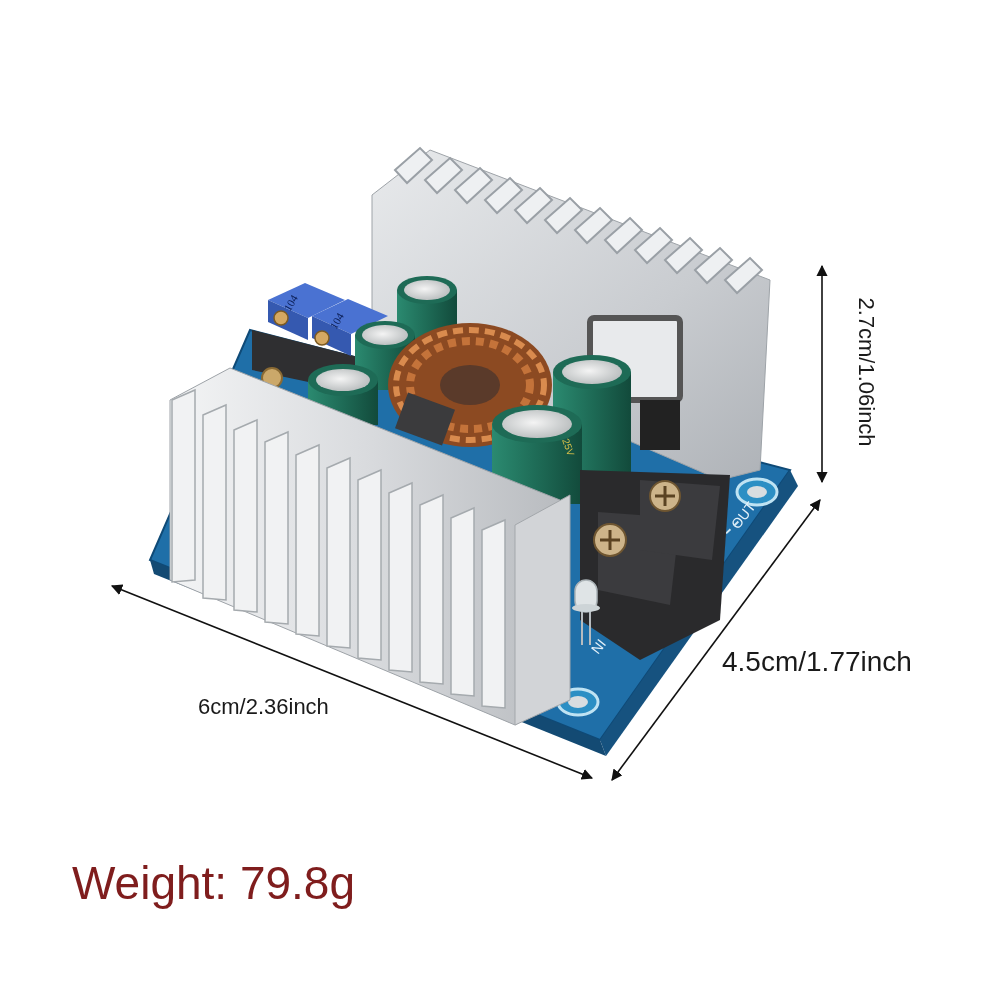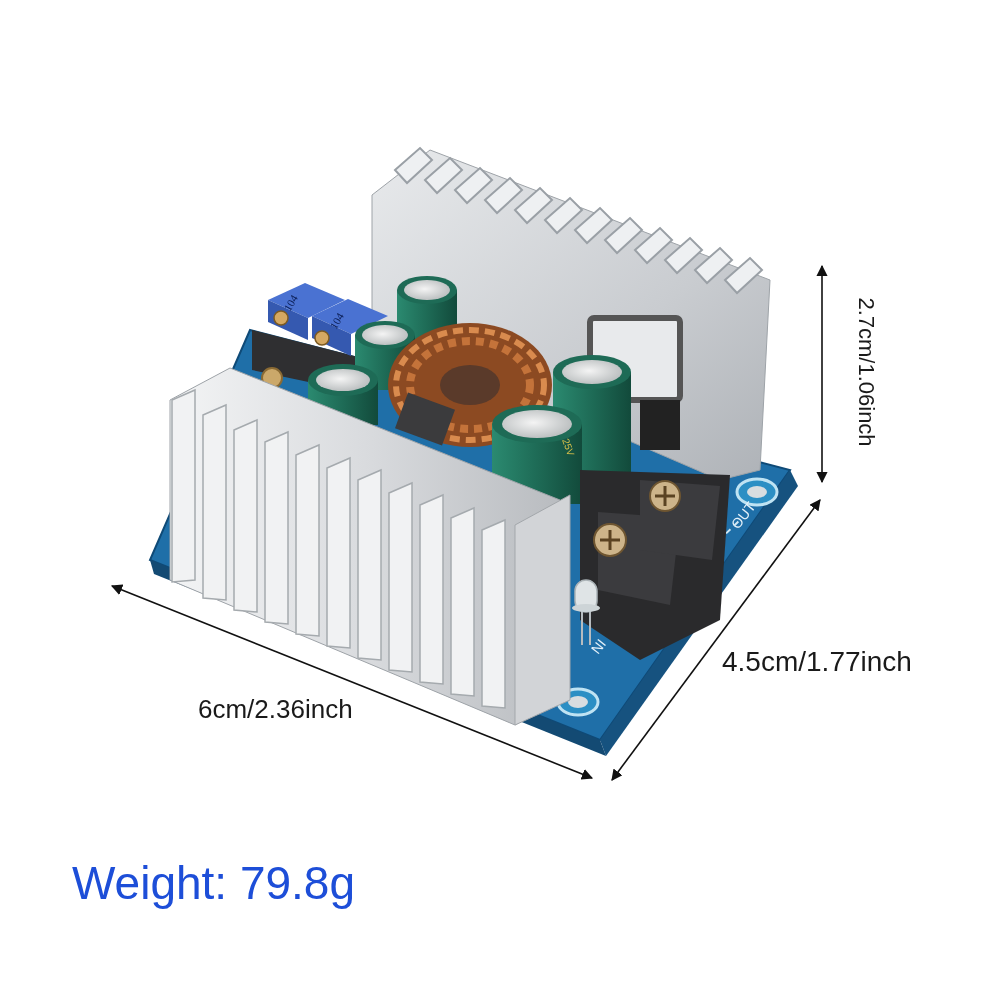--- a/index.html
+++ b/index.html
@@ -1,22 +1,22 @@
 <!DOCTYPE html>
 <html><head>
 <meta charset="utf-8">
 <style>
   html, body { margin:0; padding:0; background:#ffffff; }
   body { width:1000px; height:1000px; position:relative; overflow:hidden; font-family:"Liberation Sans", sans-serif; }
   .stage { position:absolute; left:0; top:0; width:1000px; height:1000px; }
   .label { position:absolute; color:#1a1a1a; font-family:"Liberation Sans", sans-serif; white-space:nowrap; }
-  .dim-length { left:198px; top:694px; font-size:26px; }
+  .dim-length { left:198px; top:694px; font-size:22px; }
   .dim-width { left:722px; top:646px; font-size:28px; }
   .dim-height { left:842px; top:372px; font-size:22px; transform:translate(-50%,-50%) rotate(90deg); transform-origin:center; left:866px; top:372px; }
-  .weight { left:72px; top:856px; font-size:46px; color:#1d4ed8; }
+  .weight { left:72px; top:856px; font-size:46px; color:#7f1d1d; }
   svg { position:absolute; left:0; top:0; }
 </style>
 </head>
 <body>
 
 <div class="stage">
 
   <svg width="1000" height="1000" viewBox="0 0 1000 1000">
     <defs>
       <linearGradient id="hsGrad" x1="0" y1="0" x2="1" y2="0">

